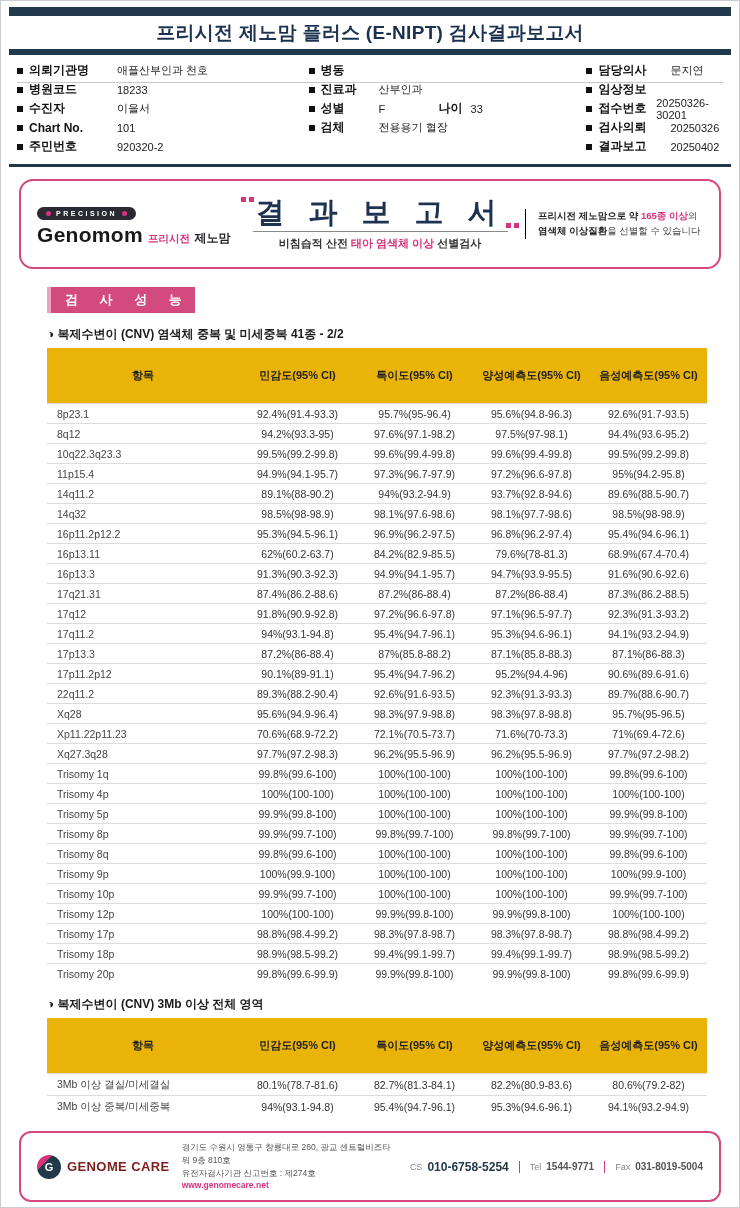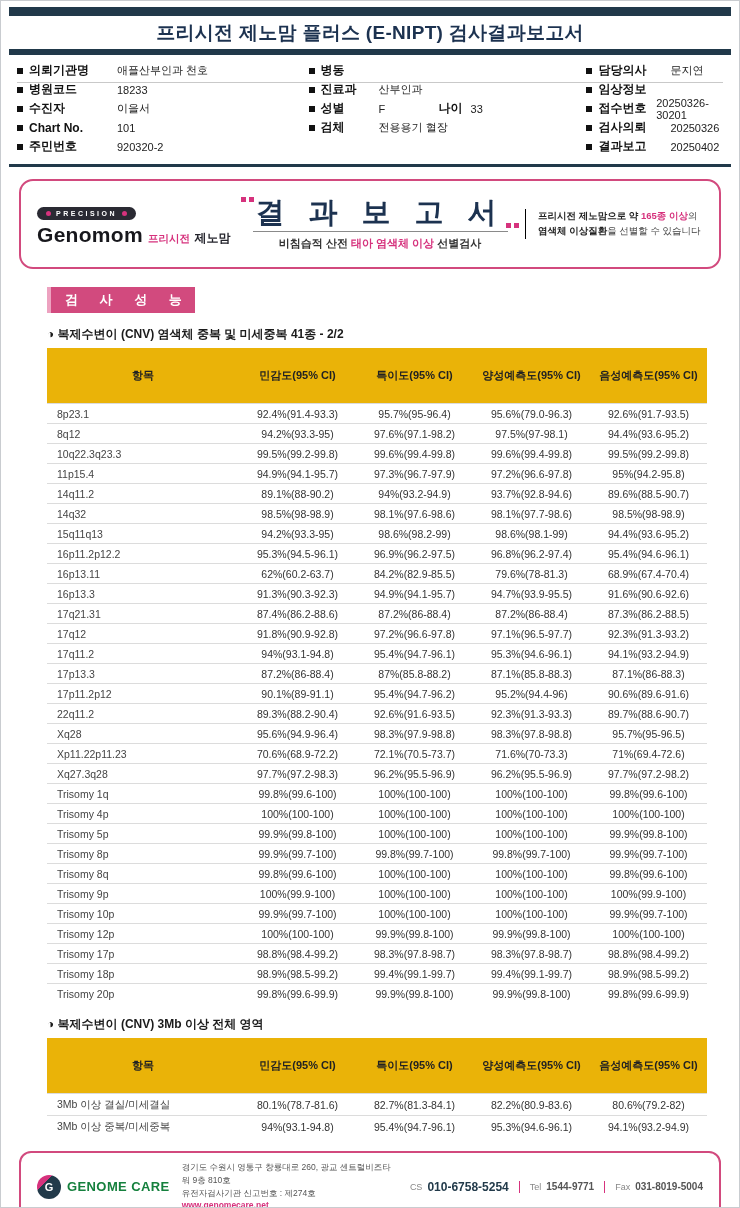--- a/index.html
+++ b/index.html
@@ -88,21 +88,21 @@
   .footer-box {
     margin: 14px 12px 0; border: 2px solid #d24a7e; border-radius: 12px;
     padding: 8px 16px; display: flex; align-items: center; gap: 12px; min-height: 52px;
   }
   .gc-logo { display: flex; align-items: center; gap: 6px; }
   .gc-mark {
     width: 24px; height: 24px; border-radius: 50%; color: #fff; font-weight: 800; font-size: 11px;
     display: flex; align-items: center; justify-content: center;
     background: linear-gradient(135deg, #d6327d 32%, #223a4a 32%);
   }
-  .gc-text { font-weight: 800; font-size: 13px; color: #15803d; letter-spacing: 0.4px; white-space: nowrap; }
+  .gc-text { font-weight: 800; font-size: 13px; color: #7f1d1d; letter-spacing: 0.4px; white-space: nowrap; }
   .addr { font-size: 8.5px; color: #555; line-height: 1.5; }
   .addr .web { color: #d6327d; font-weight: bold; }
   .contacts { margin-left: auto; display: flex; align-items: center; gap: 5px; white-space: nowrap; }
   .c-label { font-size: 9px; color: #888; }
   .c-strong { font-size: 12px; font-weight: bold; color: #223a4a; }
   .c-num { font-size: 10px; font-weight: bold; color: #555; }
   .vsep { width: 1px; height: 12px; background: #d6327d; margin: 0 5px; }
   .page-num { text-align: center; color: #d6327d; font-size: 11px; margin-top: 6px; }
 </style>
 </head>
@@ -241,21 +241,21 @@
           <th>특이도(95% CI)</th>
           <th>양성예측도(95% CI)</th>
           <th>음성예측도(95% CI)</th>
         </tr>
       </thead>
       <tbody>
         <tr>
           <td>8p23.1</td>
           <td>92.4%(91.4-93.3)</td>
           <td>95.7%(95-96.4)</td>
-          <td>95.6%(79.0-96.3)</td>
+          <td>95.6%(94.8-96.3)</td>
           <td>92.6%(91.7-93.5)</td>
         </tr>
         <tr>
           <td>8q12</td>
           <td>94.2%(93.3-95)</td>
           <td>97.6%(97.1-98.2)</td>
           <td>97.5%(97-98.1)</td>
           <td>94.4%(93.6-95.2)</td>
         </tr>
         <tr>
@@ -278,27 +278,20 @@
           <td>94%(93.2-94.9)</td>
           <td>93.7%(92.8-94.6)</td>
           <td>89.6%(88.5-90.7)</td>
         </tr>
         <tr>
           <td>14q32</td>
           <td>98.5%(98-98.9)</td>
           <td>98.1%(97.6-98.6)</td>
           <td>98.1%(97.7-98.6)</td>
           <td>98.5%(98-98.9)</td>
-        </tr>
-        <tr>
-          <td>15q11q13</td>
-          <td>94.2%(93.3-95)</td>
-          <td>98.6%(98.2-99)</td>
-          <td>98.6%(98.1-99)</td>
-          <td>94.4%(93.6-95.2)</td>
         </tr>
         <tr>
           <td>16p11.2p12.2</td>
           <td>95.3%(94.5-96.1)</td>
           <td>96.9%(96.2-97.5)</td>
           <td>96.8%(96.2-97.4)</td>
           <td>95.4%(94.6-96.1)</td>
         </tr>
         <tr>
           <td>16p13.11</td>

